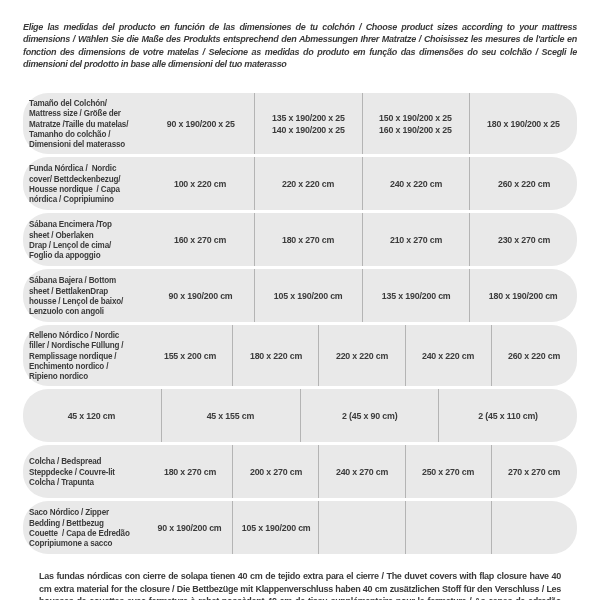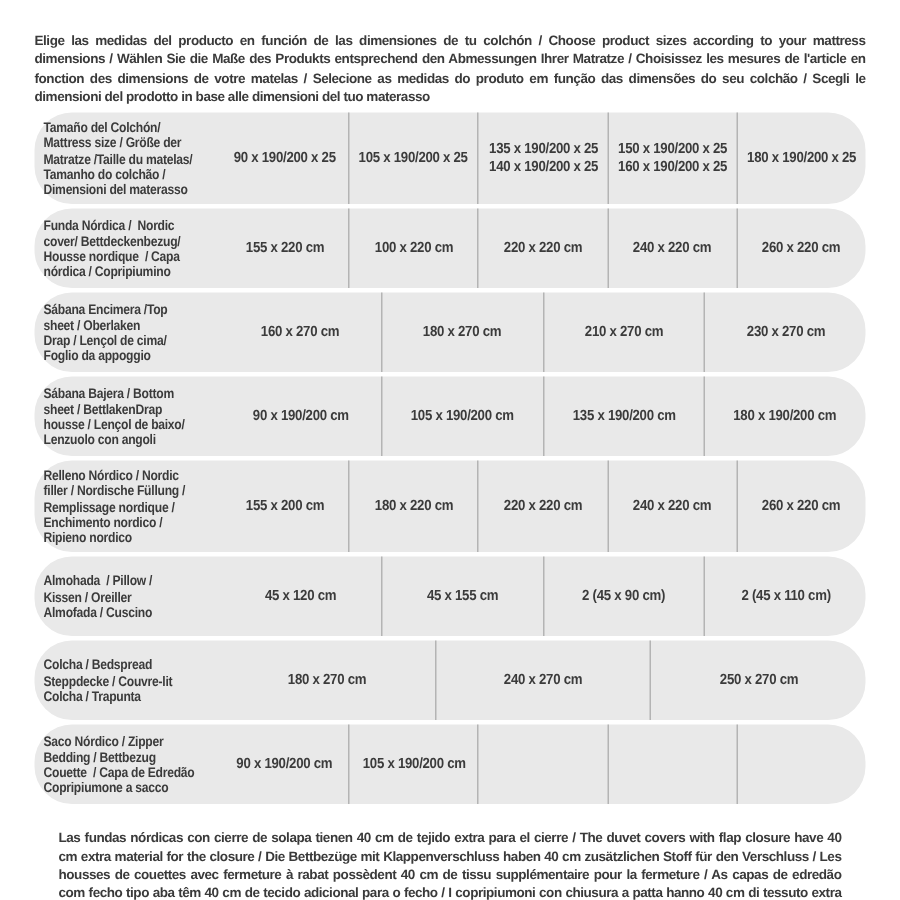--- a/index.html
+++ b/index.html
@@ -6,21 +6,21 @@
   body{
     width:600px;height:600px;background:#ffffff;overflow:hidden;
     font-family:"Liberation Sans",sans-serif;color:#3b3b3b;
     -webkit-font-smoothing:antialiased;
   }
   .page{box-sizing:border-box;width:600px;height:600px;padding:13px 23px 0 23px;}
   .intro,.footer{
     font-size:9px;font-weight:bold;letter-spacing:-0.3px;line-height:12.3px;
     text-align:justify;color:#3a3a3a;margin:16px;
   }
-  .intro{margin:8px 0 5px 0;}
+  .intro{margin:8px 0 23px 0;font-style:italic;}
   .footer{margin-top:6px;}
   .table{width:100%;}
   .row{
     display:flex;align-items:center;background:#e9e9e9;
     min-height:53px;margin-bottom:3px;border-radius:25px;
   }
   .row:last-child{margin-bottom:16px;}
   .cell{box-sizing:border-box;}
   .label{
     width:124px;flex:0 0 124px;padding:5px 0 5px 6px;
@@ -49,43 +49,37 @@
   <div class="row">
     <div class="cell label"><span class="ltxt">Tamaño del Colchón/
 Mattress size / Größe der
 Matratze /Taille du matelas/
 Tamanho do colchão /
 Dimensioni del materasso</span></div>
     <div class="cell value">
           <span class="vtxt">90 x 190/200 x 25</span>
         </div>
     <div class="cell value">
-          <span class="vtxt">105 x 190/200 x 25</span>
-        </div>
-    <div class="cell value">
           <span class="vtxt">135 x 190/200 x 25
 140 x 190/200 x 25</span>
         </div>
     <div class="cell value">
           <span class="vtxt">150 x 190/200 x 25
 160 x 190/200 x 25</span>
         </div>
     <div class="cell value">
           <span class="vtxt">180 x 190/200 x 25</span>
         </div>
   </div>
 
   <div class="row">
     <div class="cell label"><span class="ltxt">Funda Nórdica /  Nordic
 cover/ Bettdeckenbezug/
 Housse nordique  / Capa
 nórdica / Copripiumino</span></div>
-    <div class="cell value">
-          <span class="vtxt">155 x 220 cm</span>
-        </div>
     <div class="cell value">
           <span class="vtxt">100 x 220 cm</span>
         </div>
     <div class="cell value">
           <span class="vtxt">220 x 220 cm</span>
         </div>
     <div class="cell value">
           <span class="vtxt">240 x 220 cm</span>
         </div>
     <div class="cell value">
@@ -148,23 +142,20 @@
         </div>
     <div class="cell value">
           <span class="vtxt">240 x 220 cm</span>
         </div>
     <div class="cell value">
           <span class="vtxt">260 x 220 cm</span>
         </div>
   </div>
 
   <div class="row">
-    <div class="cell label"><span class="ltxt">Almohada  / Pillow /
-Kissen / Oreiller
-Almofada / Cuscino</span></div>
     <div class="cell value">
           <span class="vtxt">45 x 120 cm</span>
         </div>
     <div class="cell value">
           <span class="vtxt">45 x 155 cm</span>
         </div>
     <div class="cell value">
           <span class="vtxt">2 (45 x 90 cm)</span>
         </div>
     <div class="cell value">
@@ -173,24 +164,30 @@
   </div>
 
   <div class="row">
     <div class="cell label"><span class="ltxt">Colcha / Bedspread
 Steppdecke / Couvre-lit
 Colcha / Trapunta</span></div>
     <div class="cell value">
           <span class="vtxt">180 x 270 cm</span>
         </div>
     <div class="cell value">
+          <span class="vtxt">200 x 270 cm</span>
+        </div>
+    <div class="cell value">
           <span class="vtxt">240 x 270 cm</span>
         </div>
     <div class="cell value">
           <span class="vtxt">250 x 270 cm</span>
+        </div>
+    <div class="cell value">
+          <span class="vtxt">270 x 270 cm</span>
         </div>
   </div>
 
   <div class="row">
     <div class="cell label"><span class="ltxt">Saco Nórdico / Zipper
 Bedding / Bettbezug
 Couette  / Capa de Edredão
 Copripiumone a sacco</span></div>
     <div class="cell value">
           <span class="vtxt">90 x 190/200 cm</span>

